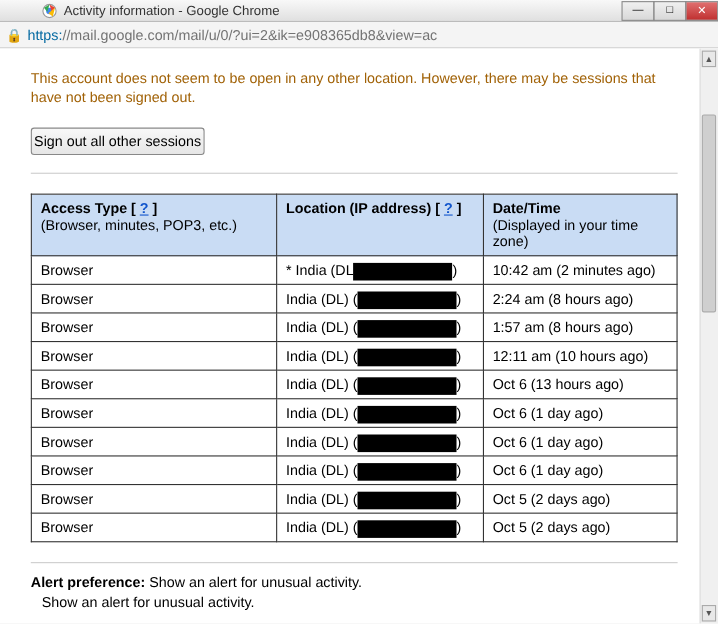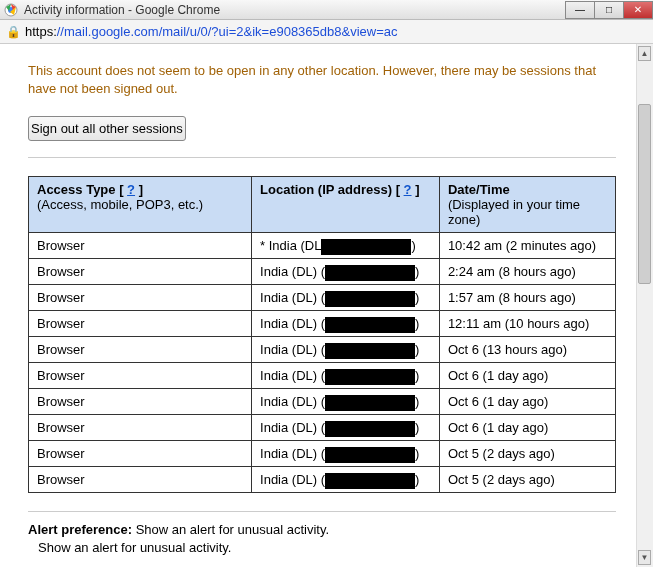--- a/index.html
+++ b/index.html
@@ -1,29 +1,29 @@
 <!DOCTYPE html>
 <html><head>
   <meta charset="utf-8">
   <style>
     * { box-sizing: border-box; margin: 0; padding: 0; }
     body { font-family: Arial, sans-serif; font-size: 13px; background: #e8e8e8; width: 653px; height: 567px; overflow: hidden; }
     
-    .window-chrome { background: linear-gradient(to bottom, #f8f8f8, #e0e0e0); border-bottom: 1px solid #bbb; display: flex; align-items: center; justify-content: space-between; height: 20px; }
+    .window-chrome { background: linear-gradient(to bottom, #f8f8f8, #e0e0e0); border-bottom: 1px solid #bbb; display: flex; align-items: center; justify-content: space-between; height: 20px; padding-left: 34px; }
     .win-left { display: flex; align-items: center; padding-left: 4px; }
     .win-icon { width: 14px; height: 14px; margin-right: 6px; display: flex; align-items: center; justify-content: center; }
     .win-title { font-size: 12px; color: #333; }
     .win-controls { display: flex; }
     .win-btn { width: 30px; height: 18px; border: 1px solid #888; margin-left: -1px; display: flex; align-items: center; justify-content: center; font-size: 10px; background: linear-gradient(to bottom, #f0f0f0, #d8d8d8); }
     .win-btn.close { background: linear-gradient(to bottom, #e07070, #c03030); color: #fff; }
     
     .addr-bar { background: #f4f4f4; border-bottom: 1px solid #ccc; height: 24px; display: flex; align-items: center; padding: 0 6px; }
     .lock { color: #3a9c3a; font-size: 12px; margin-right: 4px; }
-    .url-prefix { color: #000000; }
-    .url-rest { color: #1d4ed8; }
+    .url-prefix { color: #0369a1; }
+    .url-rest { color: #737373; }
     
     .page { background: #fff; height: 523px; overflow-y: auto; position: relative; }
     .scrollbar-track { position: absolute; right: 0; top: 0; width: 17px; height: 100%; background: #f0f0f0; border-left: 1px solid #ddd; }
     .scrollbar-thumb { position: absolute; right: 2px; top: 60px; width: 13px; height: 180px; background: #cfcfcf; border-radius: 2px; border: 1px solid #aaa; }
     .scroll-arrow { position: absolute; right: 2px; width: 13px; height: 15px; background: #e8e8e8; border: 1px solid #aaa; display: flex; align-items: center; justify-content: center; font-size: 8px; color: #555; }
     .scroll-arrow.up { top: 2px; }
     .scroll-arrow.down { bottom: 2px; }
     
     .content { padding: 18px 20px 10px 28px; margin-right: 17px; }
     .intro { color: #a16207; line-height: 1.4; margin-bottom: 18px; }
@@ -78,21 +78,21 @@
     <p class="intro">This account does not seem to be open in any other location. However, there may be sessions that have not been signed out.</p>
     <button class="signout-btn">Sign out all other sessions</button>
     <hr class="sep">
     
     <table>
       <thead>
         <tr>
           <th style="width:38%;">
             <span>Access Type</span>
             [ <a class="help-link">?</a> ]
-            <span class="th-sub">(Access, mobile, POP3, etc.)</span>
+            <span class="th-sub">(Browser, minutes, POP3, etc.)</span>
           </th>
           <th style="width:32%;">
             <span>Location (IP address)</span>
             [ <a class="help-link">?</a> ]
           </th>
           <th style="width:30%;">
             <span>Date/Time</span>
             <span class="th-sub">(Displayed in your time zone)</span>
           </th>
         </tr>

